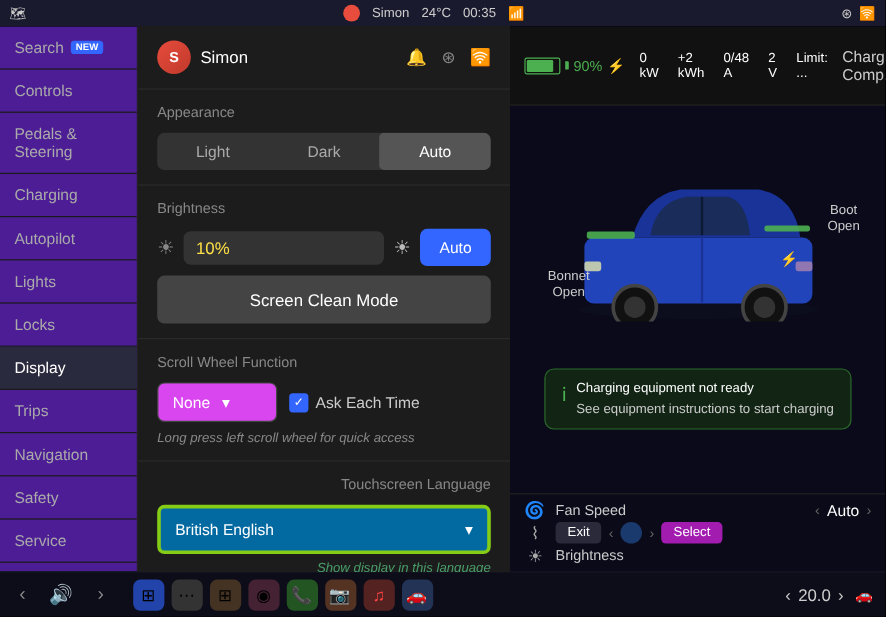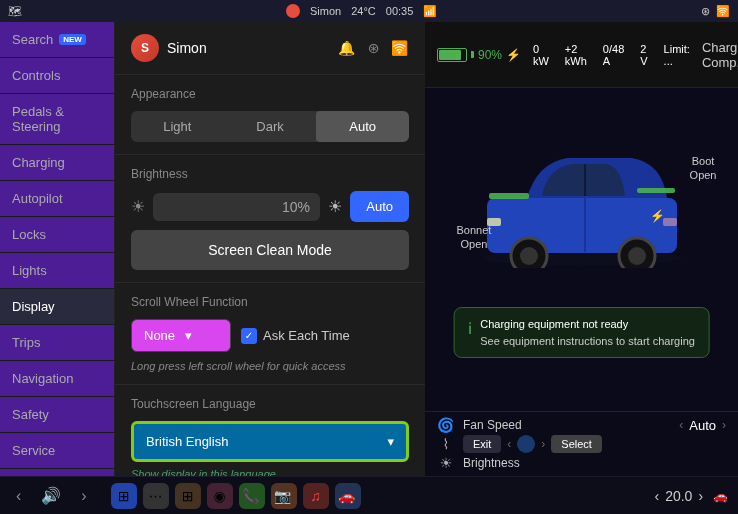--- a/index.html
+++ b/index.html
@@ -135,24 +135,24 @@
     .brightness-input-wrap {
       flex: 1;
       background: #333;
       border-radius: 6px;
       display: flex;
       align-items: center;
       padding: 6px 10px;
       position: relative;
     }
     .brightness-value {
-      color: #a3a3a3;
+      color: #fde047;
       font-size: 14px;
       width: 100%;
-      text-align: right;
+      text-align: left;
     }
     .sun-icon { color: #888; font-size: 16px; }
     .auto-btn {
       background: #3366ff;
       color: #fff;
       border: none;
       border-radius: 6px;
       padding: 8px 16px;
       font-size: 13px;
       cursor: pointer;
@@ -210,21 +210,21 @@
       flex-shrink: 0;
     }
     .scroll-hint {
       color: #888;
       font-size: 11px;
       margin-top: 8px;
       font-style: italic;
     }
 
     
-    .lang-section { padding: 12px 16px; border-bottom: 1px solid #2a2a2a; }
+    .lang-section { padding: 12px 16px; border-bottom: 1px solid #2a2a2a; text-align: right; }
     .lang-dropdown {
       background: #0369a1;
       border: 3px solid #84cc16;
       border-radius: 6px;
       color: #fff;
       padding: 10px 12px;
       font-size: 13px;
       display: flex;
       align-items: center;
       justify-content: space-between;
@@ -349,21 +349,21 @@
     .quick-controls { display: flex; align-items: center; gap: 6px; }
     .quick-btn {
       background: #2a2a3a;
       color: #fff;
       border: none;
       border-radius: 4px;
       padding: 3px 10px;
       font-size: 11px;
       cursor: pointer;
     }
-    .quick-btn.blue { background: #404040; }
+    .quick-btn.blue { background: #a21caf; }
     .chevron { color: #666; font-size: 12px; }
     .quick-value { color: #fff; font-size: 13px; font-weight: 500; }
 
     
     .taskbar {
       height: 38px;
       background: #0d0d1a;
       border-top: 1px solid #1a1a2a;
       display: flex;
       align-items: center;
@@ -441,24 +441,24 @@
     <div class="sidebar-item">
       <span>Pedals &amp; Steering</span>
     </div>
     <div class="sidebar-item">
       <span>Charging</span>
     </div>
     <div class="sidebar-item">
       <span>Autopilot</span>
     </div>
     <div class="sidebar-item">
+      <span>Lights</span>
+    </div>
+    <div class="sidebar-item">
       <span>Locks</span>
-    </div>
-    <div class="sidebar-item">
-      <span>Lights</span>
     </div>
     <div class="sidebar-item active">
       <span>Display</span>
     </div>
     <div class="sidebar-item">
       <span>Trips</span>
     </div>
     <div class="sidebar-item">
       <span>Navigation</span>
     </div>
@@ -593,21 +593,21 @@
 
           <line x1="118" y1="60" x2="118" y2="114" stroke="#1a3399" stroke-width="2"></line>
 
           <rect x="22" y="55" width="40" height="6" rx="2" fill="#4caf50" opacity="0.9"></rect>
 
           <rect x="170" y="50" width="38" height="5" rx="2" fill="#4caf50" opacity="0.9"></rect>
 
           <text x="183" y="82" fill="#4caf50" font-size="12" font-weight="bold">⚡</text>
         </svg>
         <div class="car-label bonnet" style="top:85px;left:-10px;color:#ccc;font-size:11px;">Bonnet<br>Open</div>
-        <div class="car-label boot" style="top:16px;right:-20px;color:#ccc;font-size:11px;">Boot<br>Open</div>
+        <div class="car-label boot" style="top:30px;right:-20px;color:#ccc;font-size:11px;">Boot<br>Open</div>
       </div>
 
       <div class="charging-status" style="bottom:10px;">
         <span class="charging-status-icon">ℹ</span>
         <div class="charging-status-text">
           <div class="line1">Charging equipment not ready</div>
           <div>See equipment instructions to start charging</div>
         </div>
       </div>
     </div>

